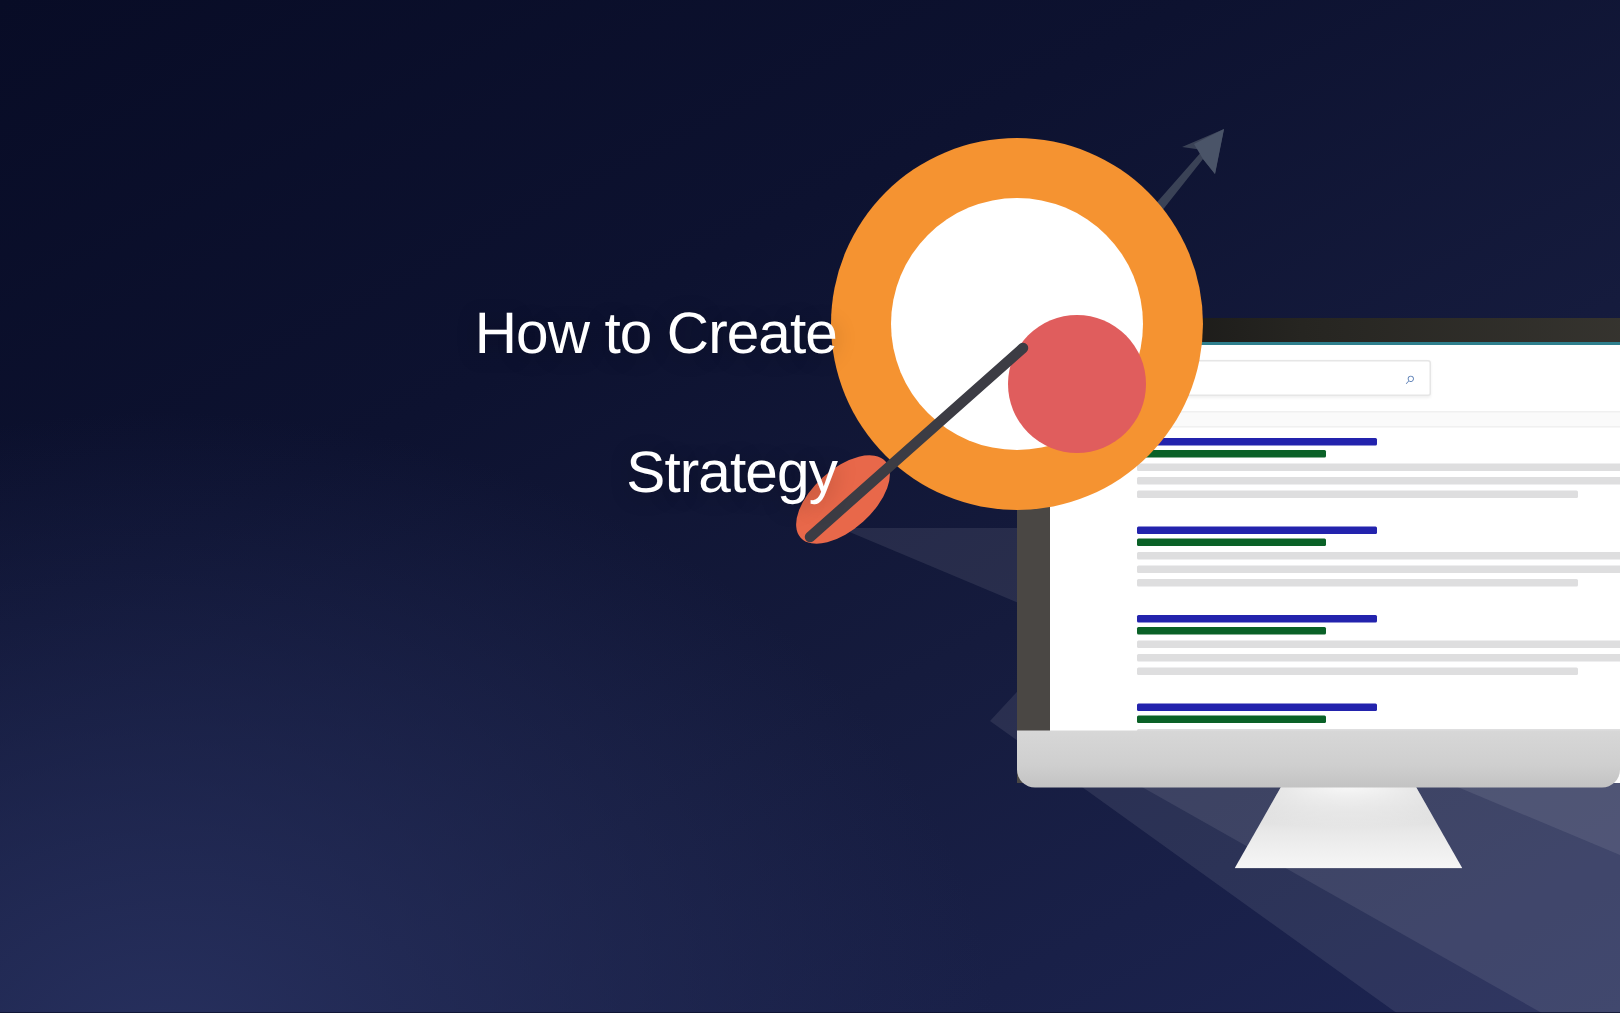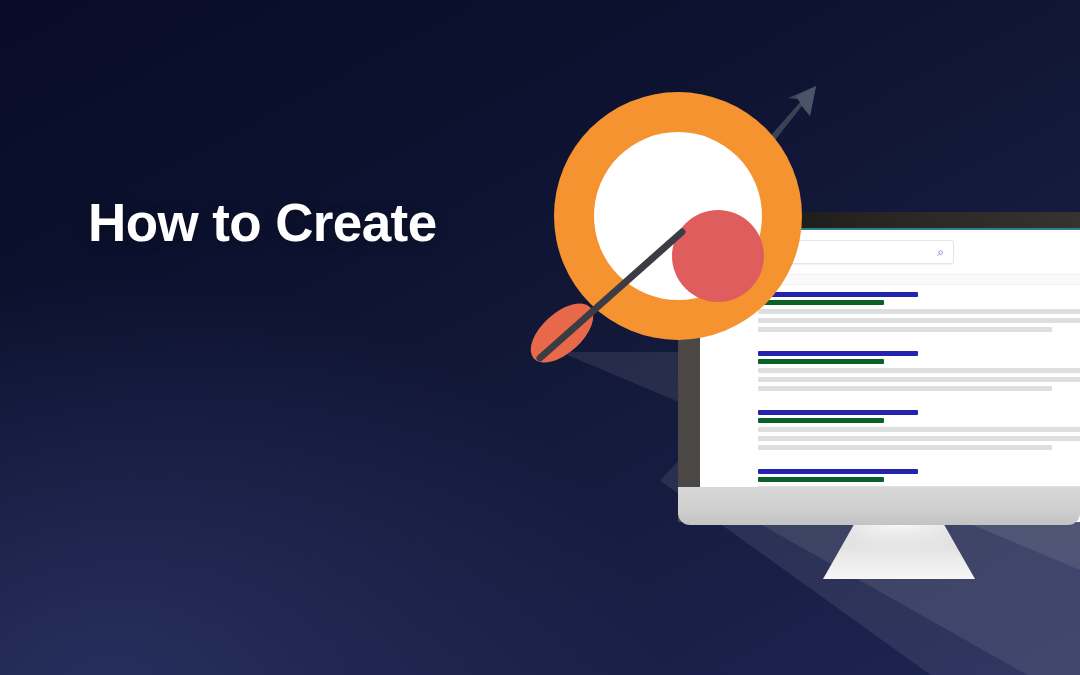--- a/index.html
+++ b/index.html
@@ -43,26 +43,27 @@
 
   
   #headline {
     position:absolute;
     left:88px; top:176px;
     width:470px;
     z-index:40;
   }
   #headline .line {
     color:#ffffff;
-    font-size:53px;
-    font-weight:bold;
+    font-size:39px;
+    font-weight:normal;
     line-height:93px;
     letter-spacing:-0.6px;
     white-space:nowrap;
     text-shadow:0 2px 14px rgba(0,0,0,0.28);
+    text-align:right;
   }
 
   
   #monitor {
     position:absolute;
     left:678px; top:212px;
     width:500px; height:310px;
     z-index:20;
   }
   #monitor-bezel-left {
@@ -270,15 +271,16 @@
     </div>
   </div>
 
   <svg id="dart" viewBox="0 0 200 190">
     <ellipse cx="42" cy="143" rx="38" ry="20" fill="#e8684a" transform="rotate(-42 42 143)"></ellipse>
     <line x1="20" y1="168" x2="162" y2="42" stroke="#3c3c44" stroke-width="7" stroke-linecap="round"></line>
   </svg>
 
   <div id="headline">
     <div class="line">How to Create</div>
+    <div class="line">Strategy</div>
   </div>
 
 </div>
 
 </body></html>

